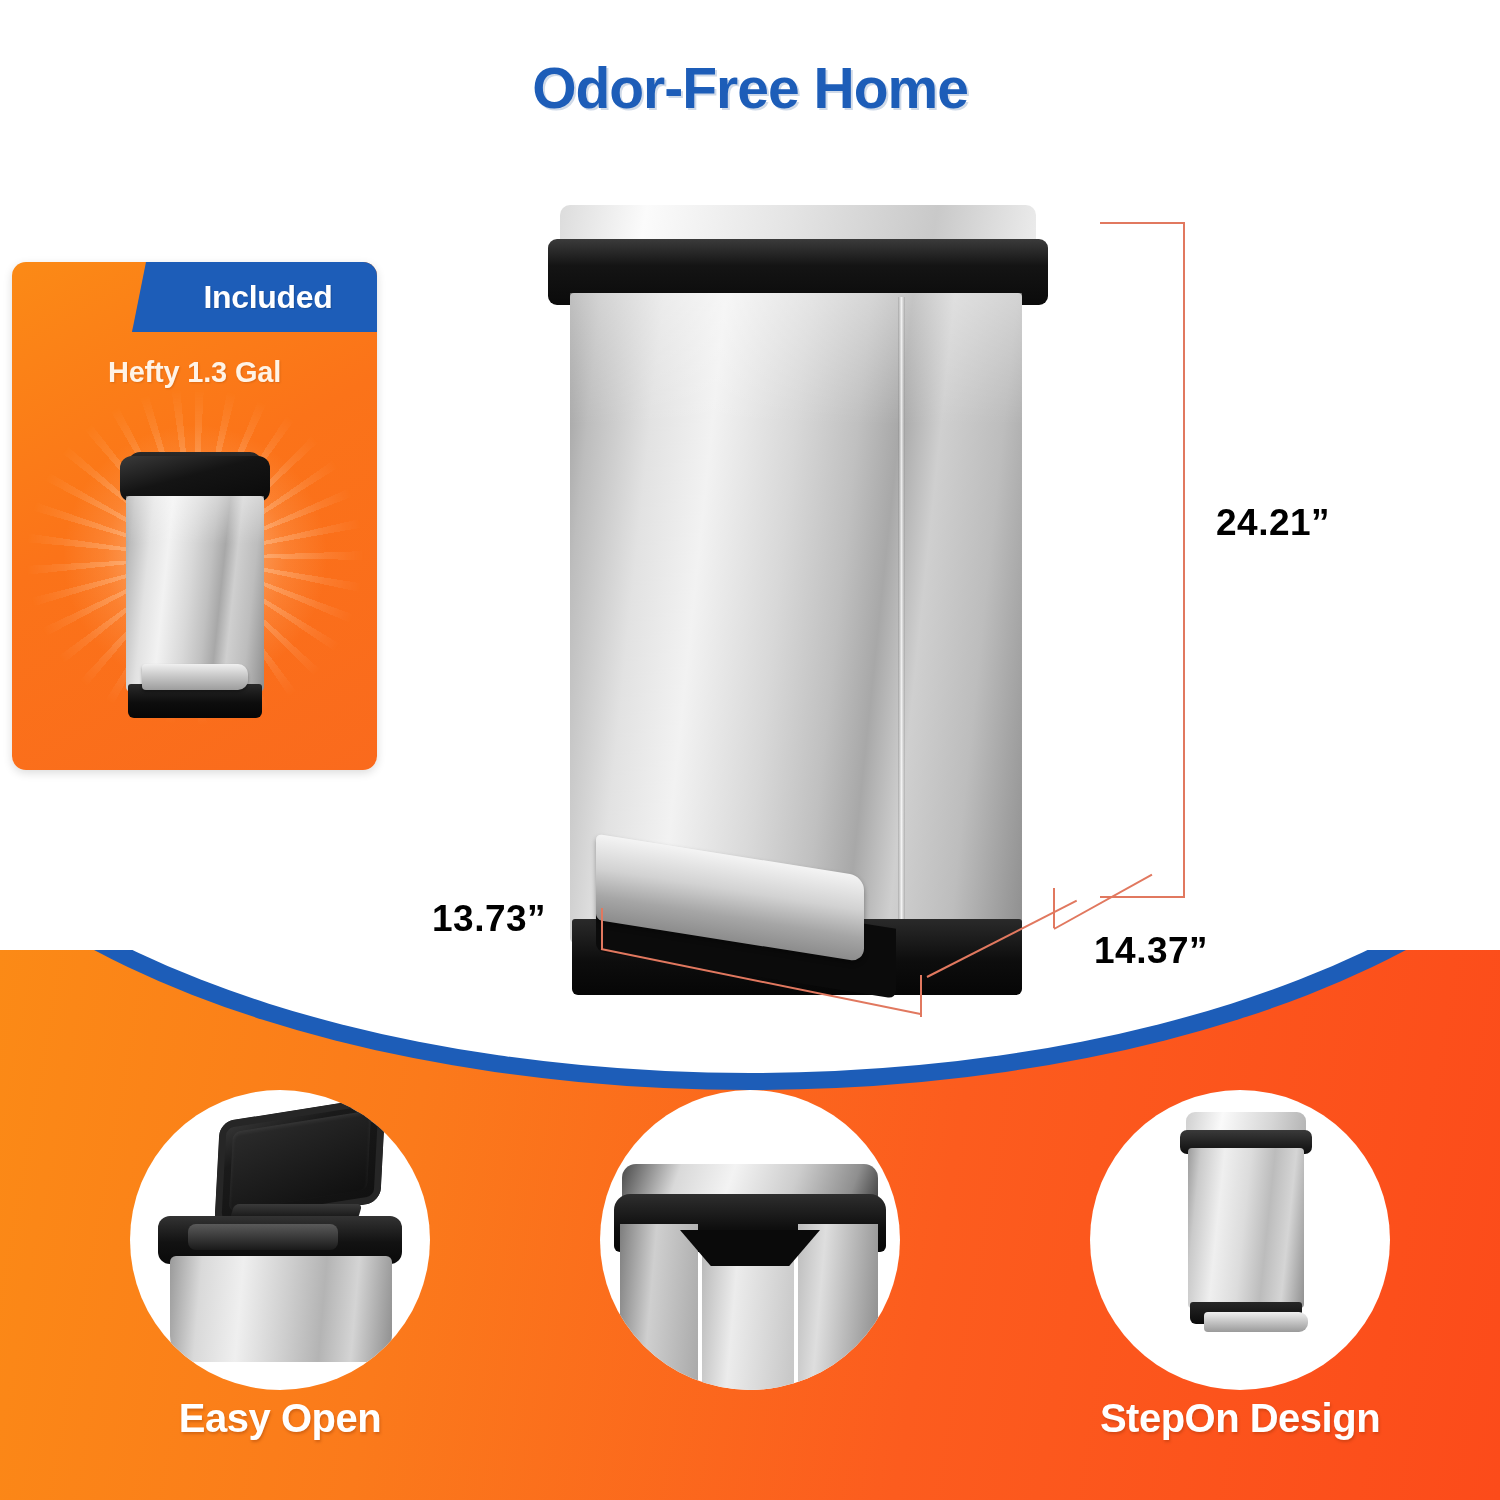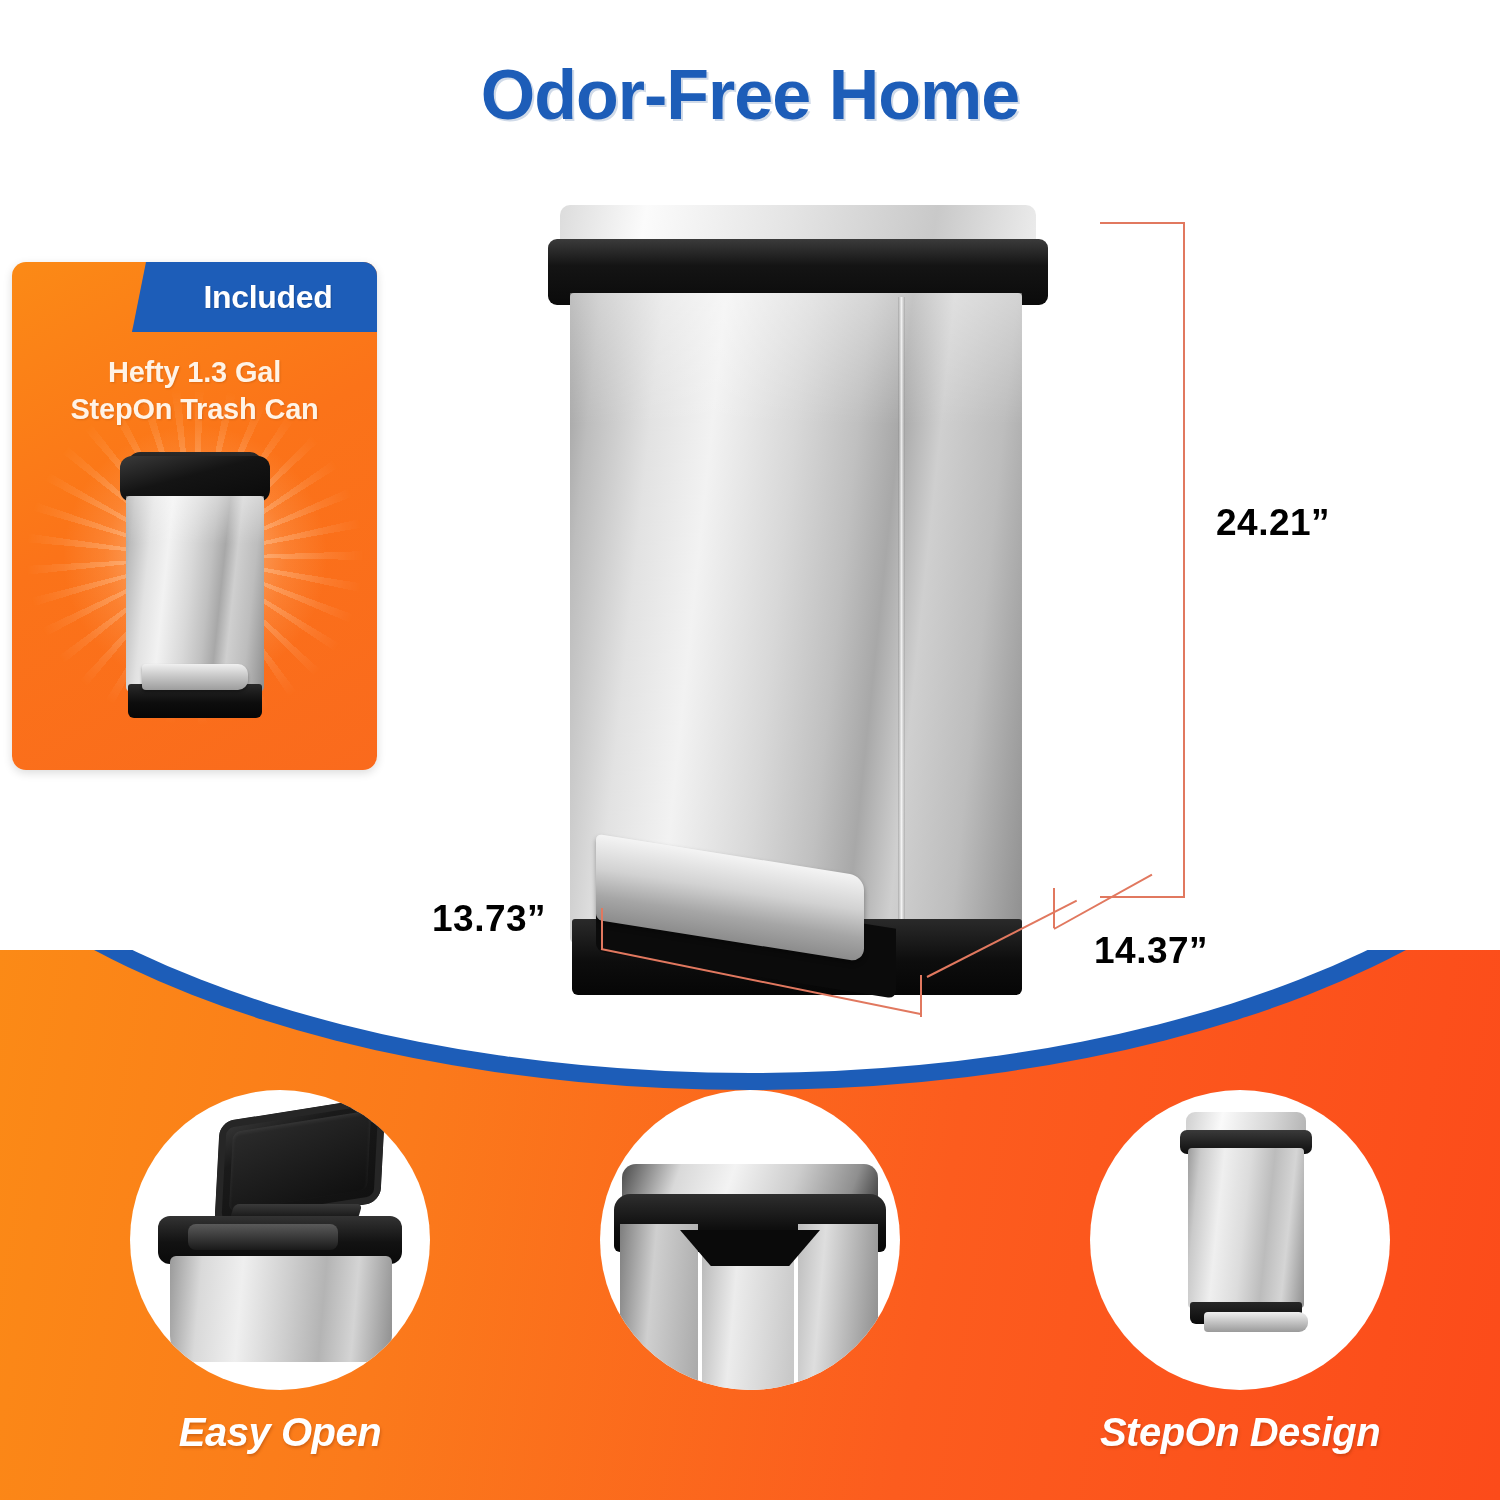--- a/index.html
+++ b/index.html
@@ -47,21 +47,21 @@
     background: #ffffff;
   }
 
   
   .title {
     position: absolute;
     left: 0;
     top: 55px;
     width: 1500px;
     text-align: center;
-    font-size: 70px;
+    font-size: 57px;
     font-weight: bold;
     letter-spacing: -1px;
     color: #1D5DB8;
     text-shadow: 2px 2px 0 rgba(120,150,190,0.35);
   }
 
   
   .included-card {
     position: absolute;
     left: 12px;
@@ -232,28 +232,27 @@
   .circle {
     position: relative;
     width: 300px;
     height: 300px;
     border-radius: 50%;
     background: #ffffff;
     overflow: hidden;
     box-shadow: 0 0 0 0 rgba(0,0,0,0);
   }
   .feature-label {
-    margin-top: 20px;
+    margin-top: 6px;
     text-align: center;
     color: #ffffff;
     font-size: 40px;
     font-weight: bold;
     letter-spacing: -0.5px;
     text-shadow: 1px 2px 3px rgba(120,40,0,0.3);
-    font-style: italic;
   }
 
   
   .open-can { position: absolute; left: 28px; top: 92px; width: 244px; height: 180px; }
   .open-can .oc-lid {
     position: absolute; left: 58px; top: -72px;
     width: 168px; height: 104px;
     transform: rotate(-9deg) skewX(-12deg);
     border-radius: 14px;
     background: linear-gradient(160deg, #3a3a3a 0%, #1a1a1a 30%, #101010 100%);
@@ -372,21 +371,20 @@
   <div class="included-card">
     <div class="glow"></div>
     <div class="glow-core"></div>
 
     <div class="ribbon">
       <span>Included</span>
     </div>
 
     <div class="card-caption">
       <div>Hefty 1.3 Gal</div>
-      <div>StepOn Trash Can</div>
     </div>
 
     <div class="can" style="left:108px; top:190px; width:150px; height:280px;">
       <div class="lid-top" style="left:8px; top:0; width:134px; height:22px; border-radius:12px 12px 2px 2px;
            background:linear-gradient(180deg,#2a2a2a,#111);"></div>
       <div class="lid-rim" style="left:0; top:4px; width:150px; height:46px; border-radius:12px;
            background:linear-gradient(165deg,#3a3a3a 0%,#141414 45%,#0a0a0a 100%);"></div>
       <div class="body" style="left:6px; top:44px; width:138px; height:196px;"></div>
       <div class="body-sheen" style="left:6px; top:44px; width:138px; height:80px;"></div>
       <div class="base" style="left:8px; top:232px; width:134px; height:34px;"></div>

